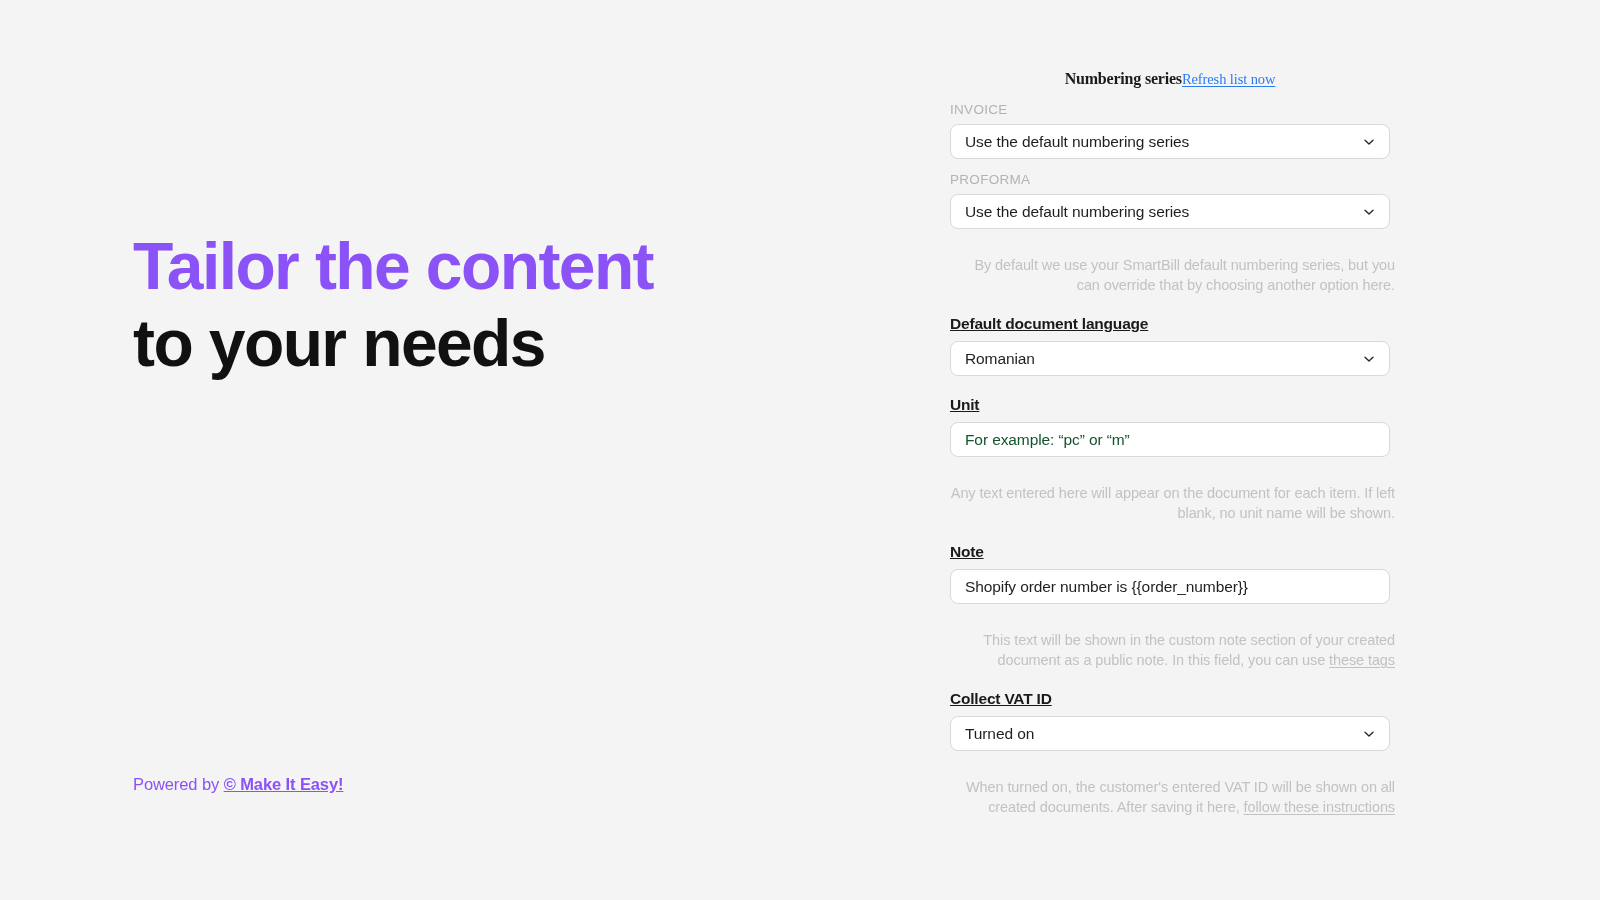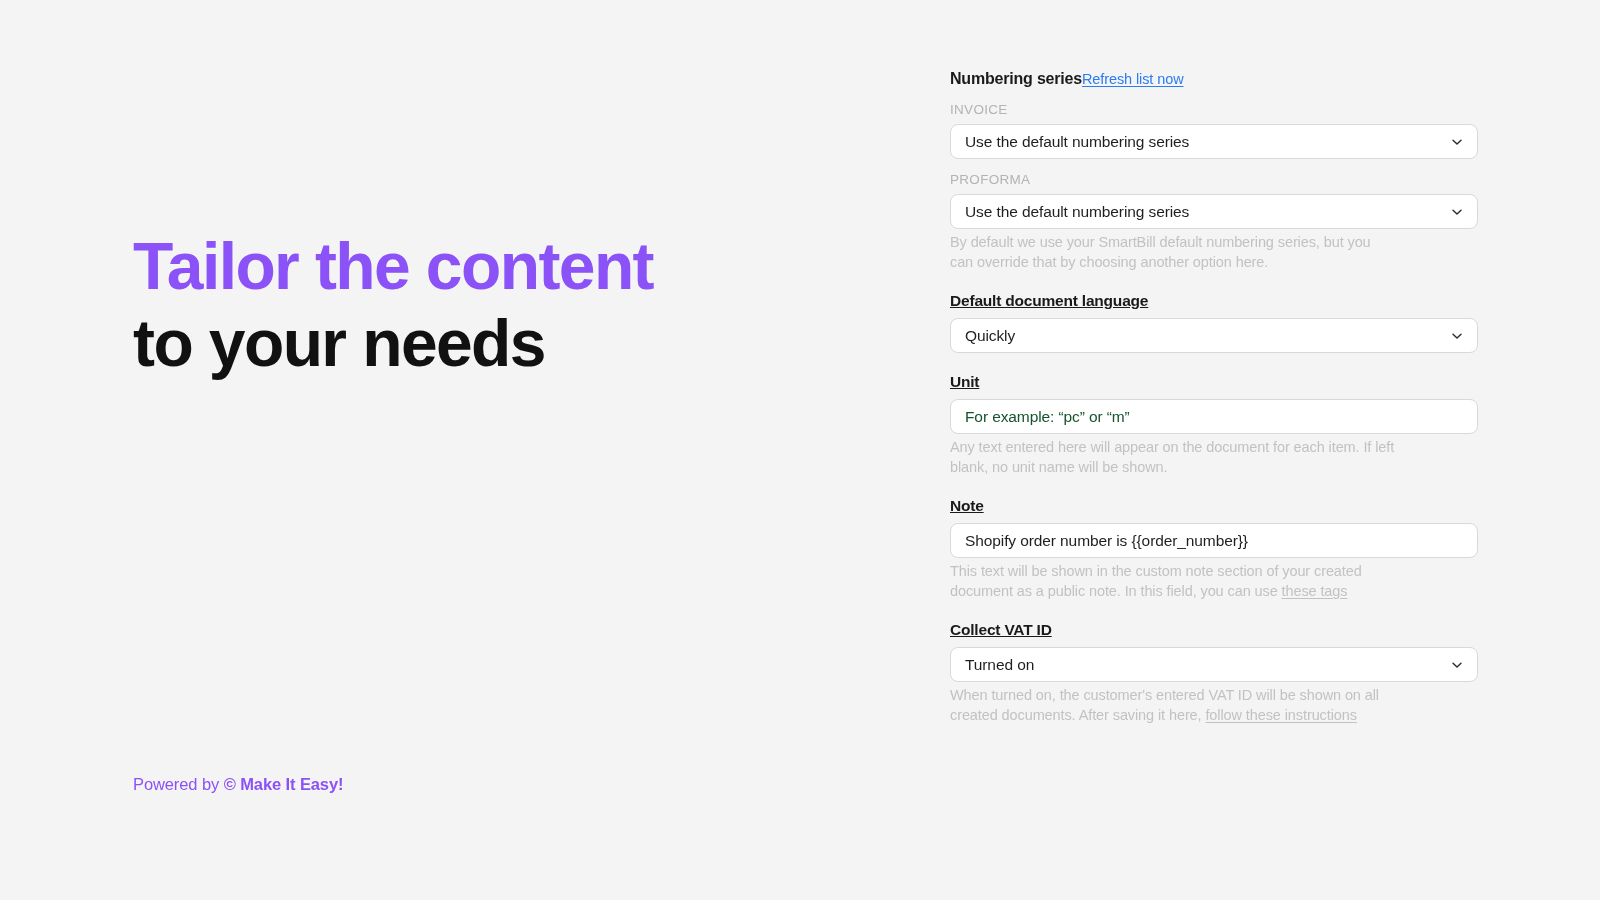--- a/index.html
+++ b/index.html
@@ -50,34 +50,35 @@
 
   .powered {
     position: absolute;
     top: 775px;
     left: 0;
     font-size: 16.5px;
     color: #8b52f7;
     letter-spacing: -0.1px;
     white-space: nowrap;
   }
-  .powered .brand { font-weight: 700; }
+  .powered .brand { font-weight: 700; text-decoration: underline; }
 
   
   .right-panel {
     position: absolute;
     left: 950px;
     top: 70px;
     width: 440px;
   }
   .section-head {
     display: flex;
     align-items: baseline;
-    justify-content: flex-start;
+    justify-content: center;
     margin-bottom: 14px;
+    font-family: Liberation Serif, serif;
   }
   .section-title {
     font-size: 16px;
     font-weight: 700;
     color: #1a1a1a;
     letter-spacing: -0.2px;
   }
   .refresh-link {
     font-size: 14.5px;
     color: #2b7bf3;
@@ -97,21 +98,21 @@
     font-size: 15.5px;
     font-weight: 700;
     color: #1a1a1a;
     letter-spacing: -0.2px;
     margin-bottom: 8px;
     text-decoration: underline;
   }
 
   .control {
     position: relative;
-    width: 528px;
+    width: 440px;
     height: 35px;
     background: #ffffff;
     border: 1px solid #d9d9d9;
     border-radius: 8px;
     display: flex;
     align-items: center;
     padding: 0 14px;
     font-size: 15.5px;
     color: #1f1f1f;
     letter-spacing: -0.1px;
@@ -128,22 +129,23 @@
     width: 14px;
     height: 14px;
     display: block;
   }
 
   .help {
     font-size: 14.5px;
     line-height: 1.38;
     color: #c2c2c2;
     letter-spacing: -0.1px;
-    margin-top: 3px;
+    margin-top: 26px;
     width: 445px;
+    text-align: right;
   }
   .help a {
     color: inherit;
     text-decoration: underline;
     text-underline-offset: 2px;
     cursor: pointer;
   }
 
   .gap-sm { height: 13px; }
   .gap-md { height: 20px; }
@@ -193,21 +195,21 @@
       </svg>
     </span>
   </div>
 
   <div class="help">By default we use your SmartBill default numbering series, but you can override that by choosing another option here.</div>
 
   <div class="gap-md"></div>
 
   <div class="field-label">Default document language</div>
   <div class="control">
-    <span>Quickly</span>
+    <span>Romanian</span>
     <span class="chev">
       <svg width="14" height="14" viewBox="0 0 14 14" fill="none" xmlns="http://www.w3.org/2000/svg">
         <path d="M3 5.2 L7 9 L11 5.2" stroke="#2a2a2a" stroke-width="1.4" stroke-linecap="round" stroke-linejoin="round"></path>
       </svg>
     </span>
   </div>
 
   <div class="gap-md"></div>
 
   <div class="field-label">Unit</div>

